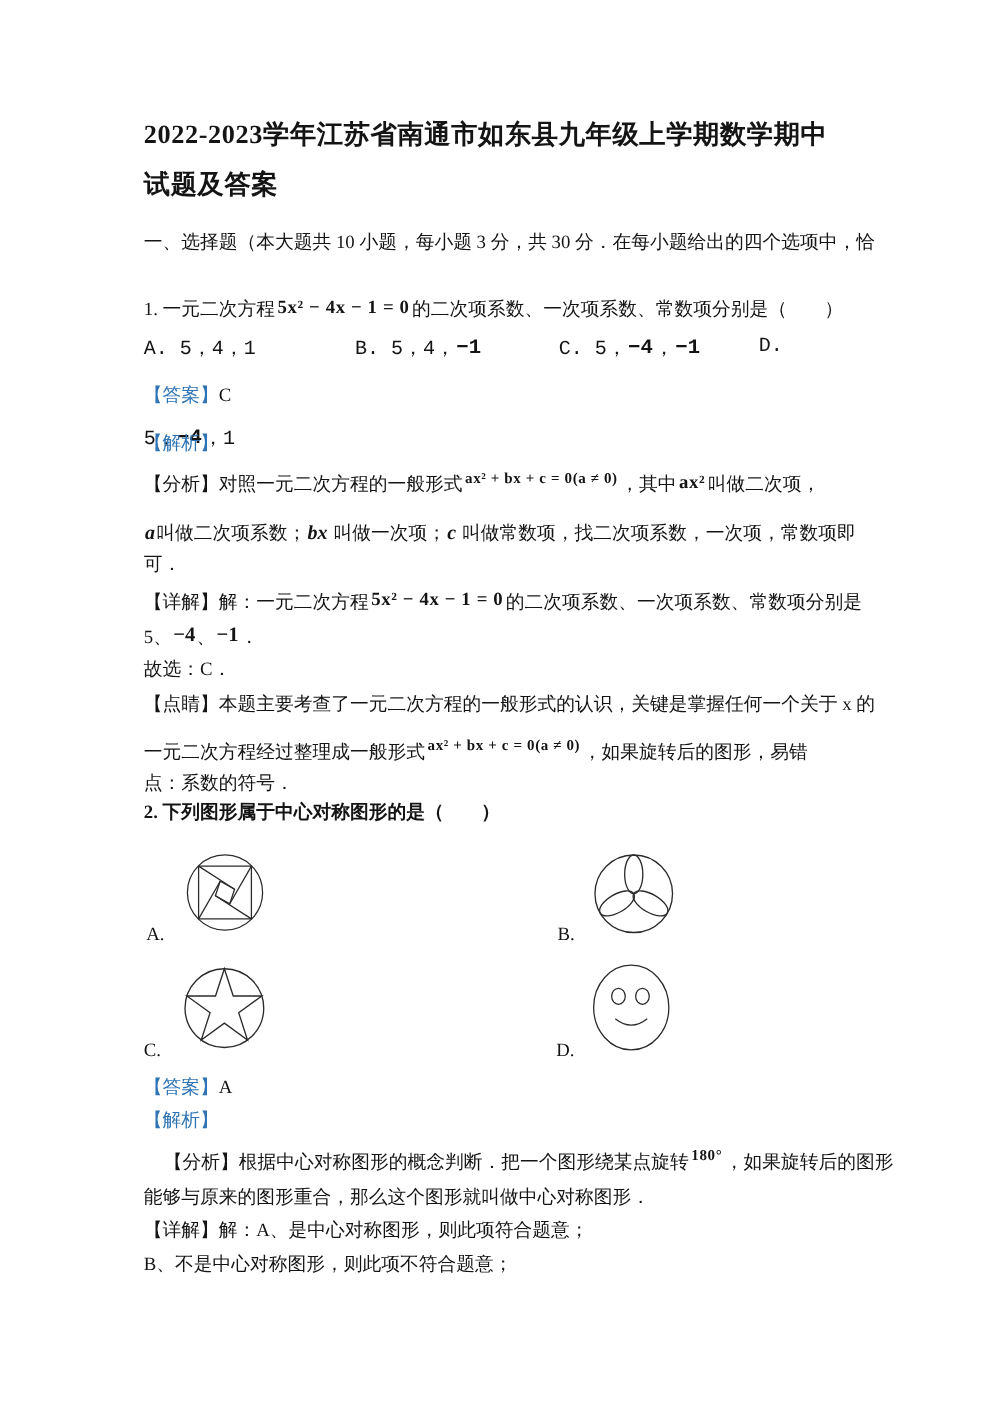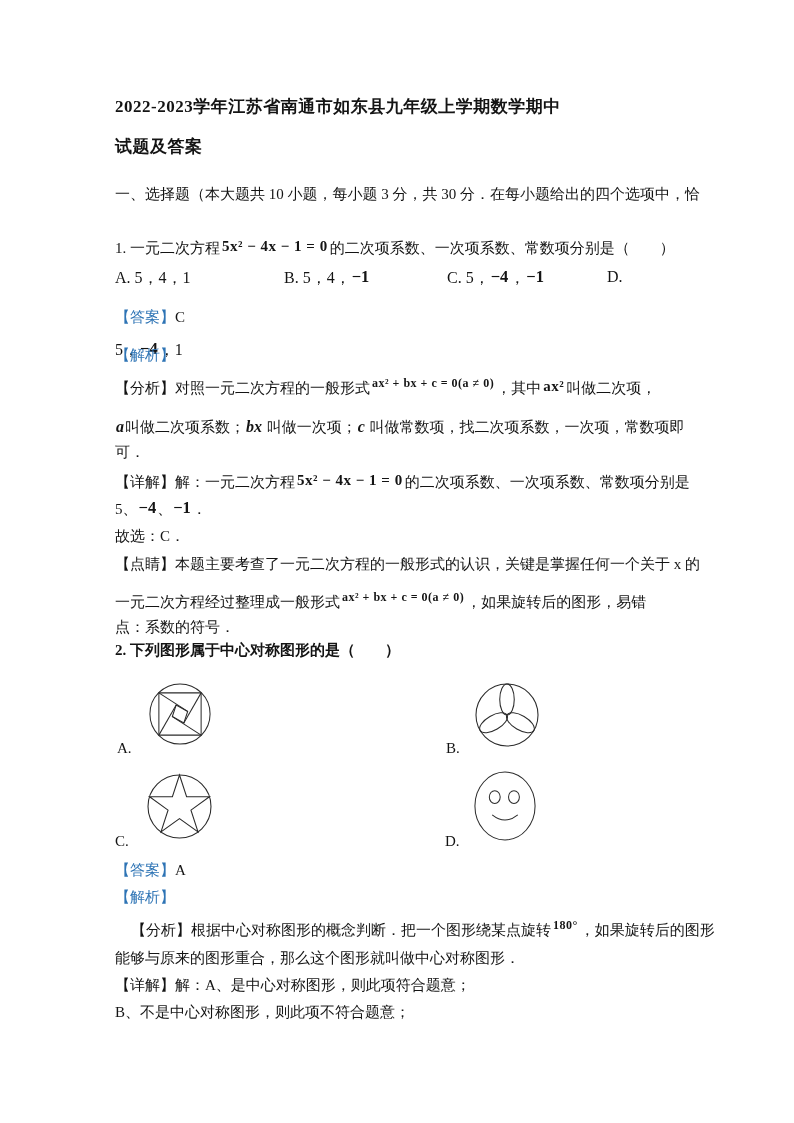--- a/index.html
+++ b/index.html
@@ -2,32 +2,32 @@
 <html><head>
 <meta charset="utf-8">
 <style>
   html,body{margin:0;padding:0;background:#ffffff;}
   .page{
     position:relative;width:794px;height:1123px;background:#ffffff;
     font-family:"Liberation Serif","DejaVu Serif",serif;
     color:#141414;overflow:hidden;
   }
   .line{position:absolute;white-space:nowrap;font-size:15px;line-height:20px;}
-  .title{font-weight:700;font-size:17px;letter-spacing:0.5px;}
+  .title{font-weight:700;font-size:21px;letter-spacing:0.5px;}
   .blue{color:#2E74B5;}
   .math{font-weight:700;letter-spacing:0.5px;padding:0 2px;}
   .math-big{font-weight:700;font-size:12px;position:relative;top:-6px;letter-spacing:0.5px;padding:0 2px;}
   .mnum{font-weight:700;font-size:16.5px;position:relative;top:-1px;padding:0 1px;}
   .mvar{font-weight:700;font-style:italic;font-size:16px;padding:0 1px;}
   .fig{position:absolute;}
   .fig svg{display:block;}
   .fig path,.fig circle,.fig ellipse,.fig polygon,.fig line{
     fill:none;stroke:#2b2b2b;stroke-width:1.6;
   }
-  .opt{position:absolute;white-space:nowrap;}
+  .opt{position:absolute;white-space:nowrap;font-family:Liberation Mono, monospace;}
 </style>
 </head>
 <body>
 
 <div class="page">
 
   <div class="line title" style="left:115px;top:97px;">2022-2023学年江苏省南通市如东县九年级上学期数学期中</div>
   <div class="line title" style="left:115px;top:137px;">试题及答案</div>
 
   <div class="line" style="left:115px;top:184px;">一、选择题（本大题共 10 小题，每小题 3 分，共 30 分．在每小题给出的四个选项中，恰</div>

